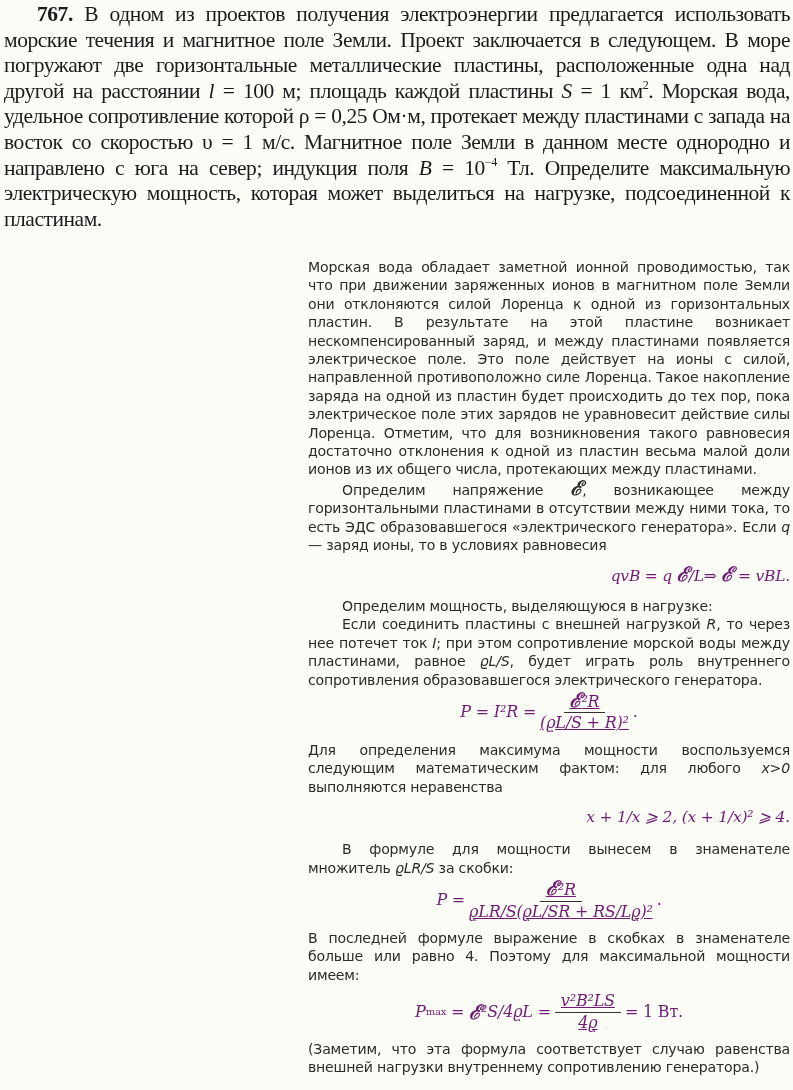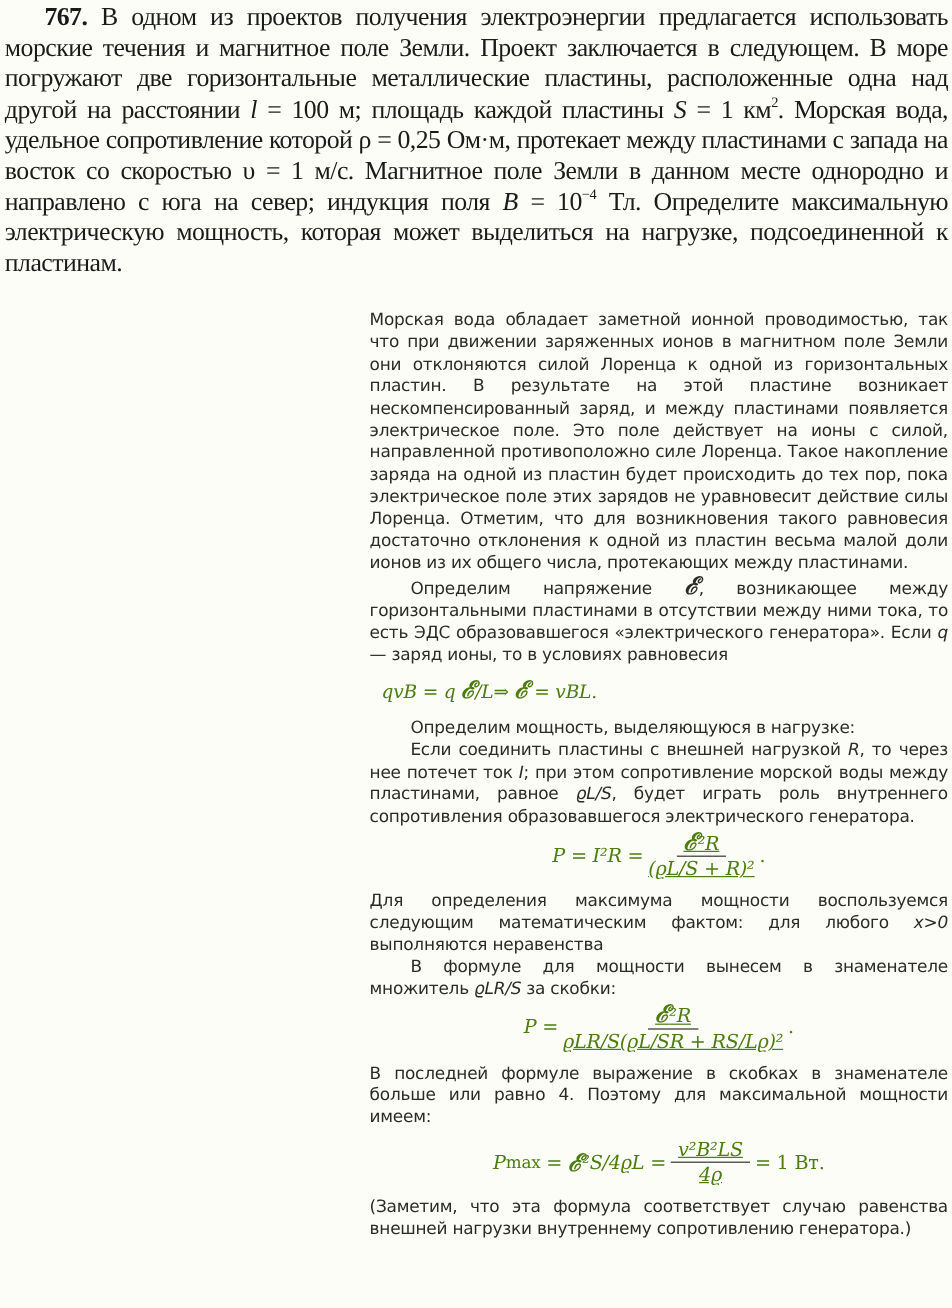--- a/index.html
+++ b/index.html
@@ -27,32 +27,32 @@
     font-family: "DejaVu Sans", sans-serif;
     font-size: 14.1px; line-height: 18.4px;
     color: #2a2a28;
     letter-spacing: -0.2px;
   }
   .solution p { margin: 0; text-align: justify; text-align-last: auto; }
   .solution p.indent { text-indent: 34px; }
   .formula {
     font-family: "DejaVu Serif", serif;
     font-style: italic;
-    text-align: left;
-    color: #4d7c0f;
+    text-align: right;
+    color: #701a75;
   }
   .eq1 { margin: 10px 0 12px 0; font-size: 15.5px; padding-left: 10px; }
   .eq-frac { display: flex; align-items: center; justify-content: center; margin: 2px 0 8px 0; font-size: 16px; }
   .frac { display: inline-flex; flex-direction: column; align-items: center; margin: 0 4px; text-decoration: underline; }
   .frac .num-part { border-bottom: 1px solid #333; padding: 0 6px 1px 6px; }
   .frac .den-part { padding-top: 1px; }
   .script-e { font-family: "DejaVu Serif", serif; font-style: italic; font-weight: bold; font-size: 20px; }
   .eq-ineq { margin: 12px 0 14px 0; font-size: 15.5px; padding-left: 10px; }
   .eq-pmax { margin: 8px 0 8px 0; font-size: 16px; }
-  .sub { font-size: 14px; font-style: normal; vertical-align: -4px; }
+  .sub { font-size: 10px; font-style: normal; vertical-align: -4px; }
   .upright { font-style: normal; }
 </style>
 </head>
 <body>
 
 <div class="problem"><span class="num">767.</span><span> В одном из проектов получения электроэнергии предлагается использовать морские течения и магнитное поле Земли. Проект заключается в следующем. В море погружают две горизонтальные металлические пластины, расположенные одна над другой на расстоянии </span><i>l</i><span> = 100 м; площадь каждой пластины </span><i>S</i><span> = 1 км</span><sup>2</sup><span>. Морская вода, удельное сопротивление которой ρ = 0,25 Ом·м, протекает между пластинами с запада на восток со скоростью υ = 1 м/с. Магнитное поле Земли в данном месте однородно и направлено с юга на север; индукция поля </span><i>B</i><span> = 10</span><sup>−4</sup><span> Тл. Определите максимальную электрическую мощность, которая может выделиться на нагрузке, подсоединенной к пластинам.</span></div>
 
 <div class="solution">
   <p>Морская вода обладает заметной ионной проводимостью, так что при движении заряженных ионов в магнитном поле Земли они отклоняются силой Лоренца к одной из горизонтальных пластин. В результате на этой пластине возникает нескомпенсированный заряд, и между пластинами появляется электрическое поле. Это поле действует на ионы с силой, направленной противоположно силе Лоренца. Такое накопление заряда на одной из пластин будет происходить до тех пор, пока электрическое поле этих зарядов не уравновесит действие силы Лоренца. Отметим, что для возникновения такого равновесия достаточно отклонения к одной из пластин весьма малой доли ионов из их общего числа, протекающих между пластинами.</p>
 
@@ -68,20 +68,21 @@
     <span>P = I²R = </span>
     <span class="frac">
       <span class="num-part"><span class="script-e">ℰ</span><span>²R</span></span>
       <span class="den-part">(ϱL/S + R)²</span>
     </span>
       <span class="upright">.</span>
   </div>
 
   <p><span>Для определения максимума мощности воспользуемся следующим математическим фактом: для любого </span><i>x&gt;0</i><span> выполняются неравенства</span></p>
 
+  <div class="formula eq-ineq">x + 1/x ⩾ 2,  (x + 1/x)² ⩾ 4.</div>
 
   <p class="indent"><span>В формуле для мощности вынесем в знаменателе множитель </span><i>ϱLR/S</i><span> за скобки:</span></p>
 
   <div class="formula eq-frac">
     <span>P = </span>
     <span class="frac">
       <span class="num-part"><span class="script-e">ℰ</span><span>²R</span></span>
       <span class="den-part">ϱLR/S(ϱL/SR + RS/Lϱ)²</span>
     </span>
       <span class="upright">.</span>

